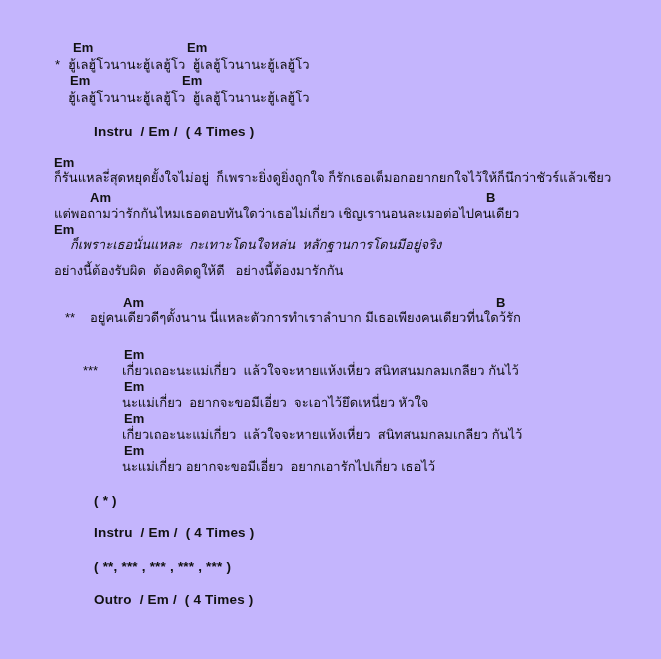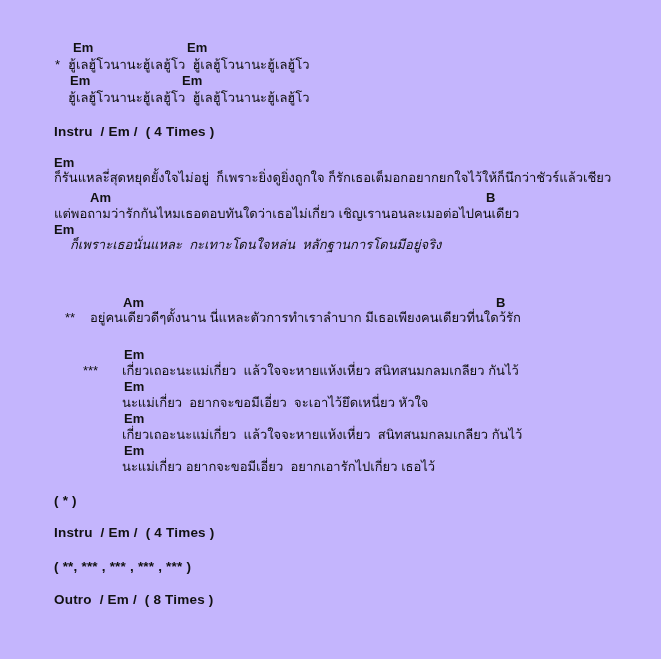--- a/index.html
+++ b/index.html
@@ -34,20 +34,21 @@
   .marker {
     font-size: 13px;
     font-weight: normal;
     color: #111111;
   }
   .boldline {
     font-size: 13.5px;
     font-weight: bold;
     color: #111111;
     letter-spacing: 0.2px;
+    margin-left: 40px;
   }
 </style>
 </head>
 <body>
 
 <div class="sheet">
 
   <span class="pos chord" style="left:73px;  top:41px;">Em</span>
   <span class="pos chord" style="left:187px; top:41px;">Em</span>
   <span class="pos marker" style="left:55px; top:58px;">*</span>
@@ -59,34 +60,35 @@
   <span class="pos boldline" style="left:54px; top:124px;">Instru  / Em /  ( 4 Times )</span>
 
   <span class="pos chord" style="left:54px;  top:156px;">Em</span>
   <span class="pos lyric" style="left:54px;  top:171px;">ก็รันแหละี่สุดหยุดยั้งใจไม่อยู่  ก็เพราะยิ่งดูยิ่งถูกใจ ก็รักเธอเต็มอกอยากยกใจไว้ให้ก็นึกว่าชัวร์แล้วเชียว</span>
   <span class="pos chord" style="left:90px;  top:191px;">Am</span>
   <span class="pos chord" style="left:486px; top:191px;">B</span>
   <span class="pos lyric" style="left:54px;  top:207px;">แต่พอถามว่ารักกันไหมเธอตอบทันใดว่าเธอไม่เกี่ยว เชิญเรานอนละเมอต่อไปคนเดียว</span>
   <span class="pos chord" style="left:54px;  top:223px;">Em</span>
   <span class="pos lyric" style="left:70px;  top:238px;font-style:italic;">ก็เพราะเธอนั่นแหละ  กะเทาะโดนใจหล่น  หลักฐานการโดนมีอยู่จริง</span>
 
+  <span class="pos lyric" style="left:54px;  top:264px;">อย่างนี้ต้องรับผิด  ต้องคิดดูให้ดี   อย่างนี้ต้องมารักกัน</span>
 
   <span class="pos chord" style="left:123px; top:296px;">Am</span>
   <span class="pos chord" style="left:496px; top:296px;">B</span>
   <span class="pos marker" style="left:65px; top:311px;">**</span>
   <span class="pos lyric" style="left:90px;  top:311px;">อยู่คนเดียวดีๆตั้งนาน นี่แหละตัวการทำเราลำบาก มีเธอเพียงคนเดียวที่นใดว้รัก</span>
 
   <span class="pos chord" style="left:124px; top:348px;">Em</span>
   <span class="pos marker" style="left:83px; top:364px;">***</span>
   <span class="pos lyric" style="left:122px; top:364px;">เกี่ยวเถอะนะแม่เกี่ยว  แล้วใจจะหายแห้งเหี่ยว สนิทสนมกลมเกลียว กันไว้</span>
   <span class="pos chord" style="left:124px; top:380px;">Em</span>
   <span class="pos lyric" style="left:122px; top:396px;">นะแม่เกี่ยว  อยากจะขอมีเอี่ยว  จะเอาไว้ยึดเหนี่ยว หัวใจ</span>
   <span class="pos chord" style="left:124px; top:412px;">Em</span>
   <span class="pos lyric" style="left:122px; top:428px;">เกี่ยวเถอะนะแม่เกี่ยว  แล้วใจจะหายแห้งเหี่ยว  สนิทสนมกลมเกลียว กันไว้</span>
   <span class="pos chord" style="left:124px; top:444px;">Em</span>
   <span class="pos lyric" style="left:122px; top:460px;">นะแม่เกี่ยว อยากจะขอมีเอี่ยว  อยากเอารักไปเกี่ยว เธอไว้</span>
 
   <span class="pos boldline" style="left:54px; top:493px;">( * )</span>
   <span class="pos boldline" style="left:54px; top:525px;">Instru  / Em /  ( 4 Times )</span>
   <span class="pos boldline" style="left:54px; top:559px;">( **, *** , *** , *** , *** )</span>
-  <span class="pos boldline" style="left:54px; top:592px;">Outro  / Em /  ( 8 Times )</span>
+  <span class="pos boldline" style="left:54px; top:592px;">Outro  / Em /  ( 4 Times )</span>
 
 </div>
 
 </body></html>

